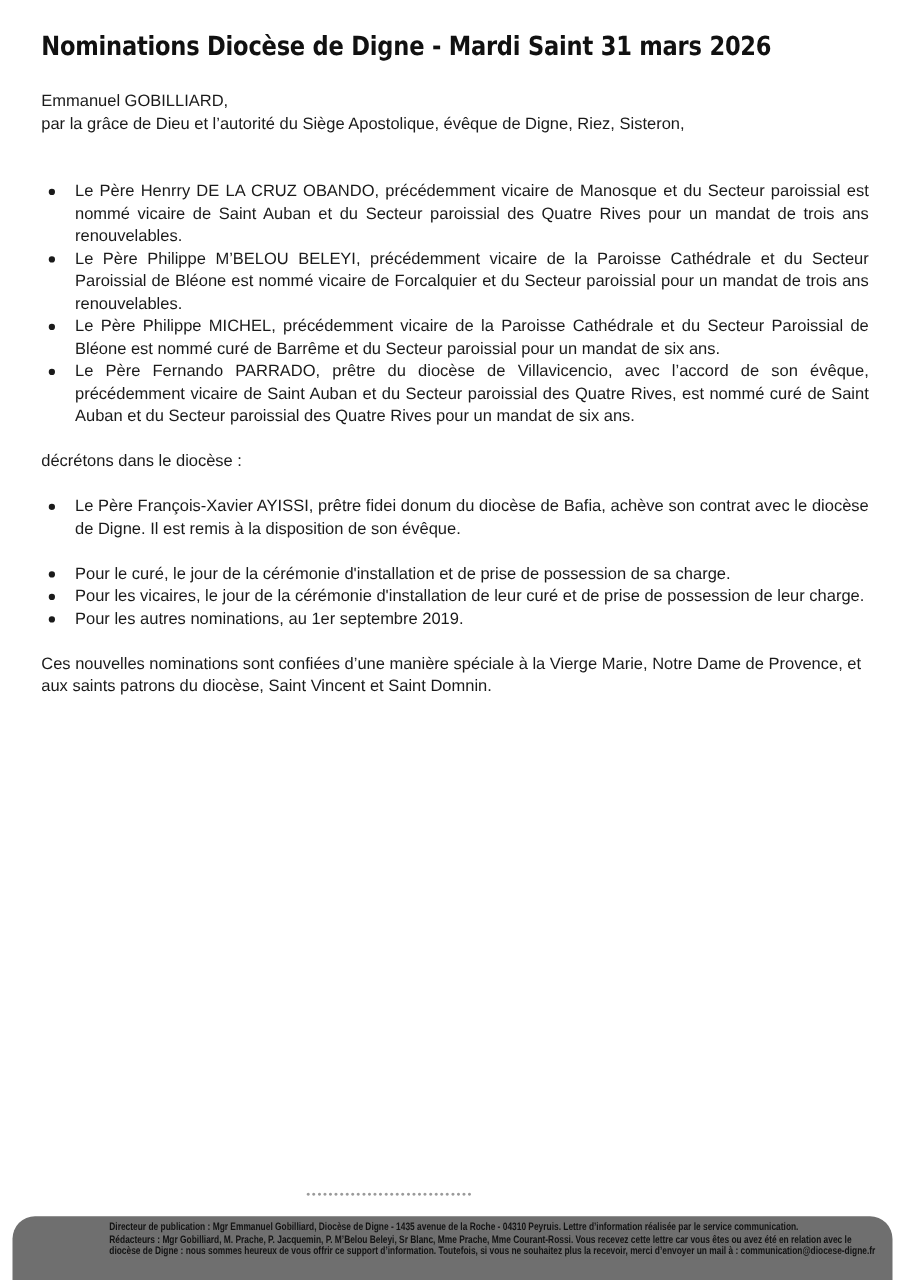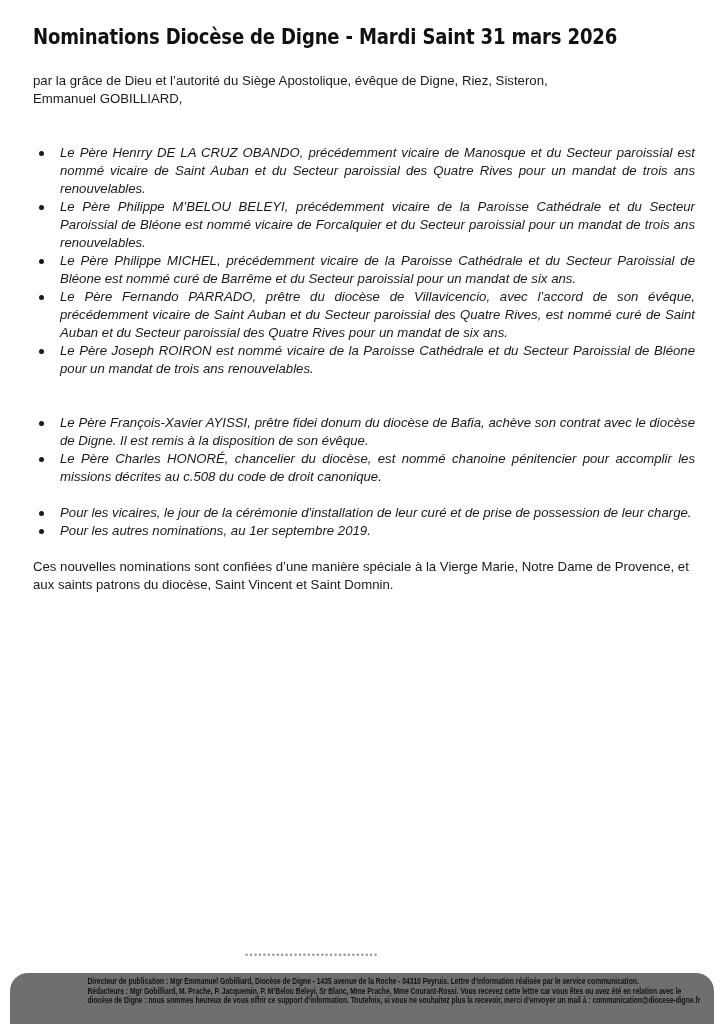--- a/index.html
+++ b/index.html
@@ -14,21 +14,21 @@
     font-family: "DejaVu Sans", sans-serif; transform: scaleX(0.86); transform-origin: left top;
     white-space: nowrap;
   }
   .content {
     position: absolute; left: 33px; top: 72px; width: 662px;
     font-size: 13.2px; line-height: 18px;
   }
   .p { margin: 0; }
   .gap { height: 18px; }
   ul { margin: 0; padding: 0; list-style: none; }
-  li { position: relative; padding-left: 27px; text-align: justify; font-style: italic; }
+  li { position: relative; padding-left: 27px; text-align: justify; }
   li::before {
     content: ""; position: absolute; left: 6px; top: 7px;
     width: 5px; height: 5px; border-radius: 50%; background: #1a1a1a;
   }
   ul.compact li { padding-left: 27px; }
   .dots {
     position: absolute; left: 245px; top: 950px;
     font-size: 9px; letter-spacing: 1.3px; color: #9a9a9a; white-space: nowrap;
   }
   .footer {
@@ -39,39 +39,39 @@
     padding-top: 4px; box-sizing: border-box; font-weight: bold;
   }
   .footer .fl { display: block; white-space: nowrap; transform: scaleX(0.78); transform-origin: center; }
 </style>
 </head>
 <body>
 
 <div class="title">Nominations Diocèse de Digne - Mardi Saint 31 mars 2026</div>
 
 <div class="content">
+  <p class="p">Emmanuel GOBILLIARD,</p>
   <p class="p">par la grâce de Dieu et l’autorité du Siège Apostolique, évêque de Digne, Riez, Sisteron,</p>
-  <p class="p">Emmanuel GOBILLIARD,</p>
   <div class="gap"></div>
   <div class="gap"></div>
   <ul>
     <li>Le Père Henrry DE LA CRUZ OBANDO, précédemment vicaire de Manosque et du Secteur paroissial est nommé vicaire de Saint Auban et du Secteur paroissial des Quatre Rives pour un mandat de trois ans renouvelables.</li>
     <li>Le Père Philippe M’BELOU BELEYI, précédemment vicaire de la Paroisse Cathédrale et du Secteur Paroissial de Bléone est nommé vicaire de Forcalquier et du Secteur paroissial pour un mandat de trois ans renouvelables.</li>
     <li>Le Père Philippe MICHEL, précédemment vicaire de la Paroisse Cathédrale et du Secteur Paroissial de Bléone est nommé curé de Barrême et du Secteur paroissial pour un mandat de six ans.</li>
     <li>Le Père Fernando PARRADO, prêtre du diocèse de Villavicencio, avec l’accord de son évêque, précédemment vicaire de Saint Auban et du Secteur paroissial des Quatre Rives, est nommé curé de Saint Auban et du Secteur paroissial des Quatre Rives pour un mandat de six ans.</li>
-    <li>Le Père Joseph ROIRON est nommé vicaire de la Paroisse Cathédrale et du Secteur Paroissial de Bléone pour un mandat de trois ans renouvelables.</li>
   </ul>
   <div class="gap"></div>
+  <p class="p">décrétons dans le diocèse :</p>
   <div class="gap"></div>
   <ul>
     <li>Le Père François-Xavier AYISSI, prêtre fidei donum du diocèse de Bafia, achève son contrat avec le diocèse de Digne. Il est remis à la disposition de son évêque.</li>
-    <li>Le Père Charles HONORÉ, chancelier du diocèse, est nommé chanoine pénitencier pour accomplir les missions décrites au c.508 du code de droit canonique.</li>
   </ul>
   <div class="gap"></div>
   <ul class="compact">
+    <li>Pour le curé, le jour de la cérémonie d'installation et de prise de possession de sa charge.</li>
     <li>Pour les vicaires, le jour de la cérémonie d'installation de leur curé et de prise de possession de leur charge.</li>
     <li>Pour les autres nominations, au 1er septembre 2019.</li>
   </ul>
   <div class="gap"></div>
   <p class="p">Ces nouvelles nominations sont confiées d’une manière spéciale à la Vierge Marie, Notre Dame de Provence, et aux saints patrons du diocèse, Saint Vincent et Saint Domnin.</p>
 </div>
 
 <div class="dots">••••••••••••••••••••••••••••••</div>
 
 <div class="footer">

